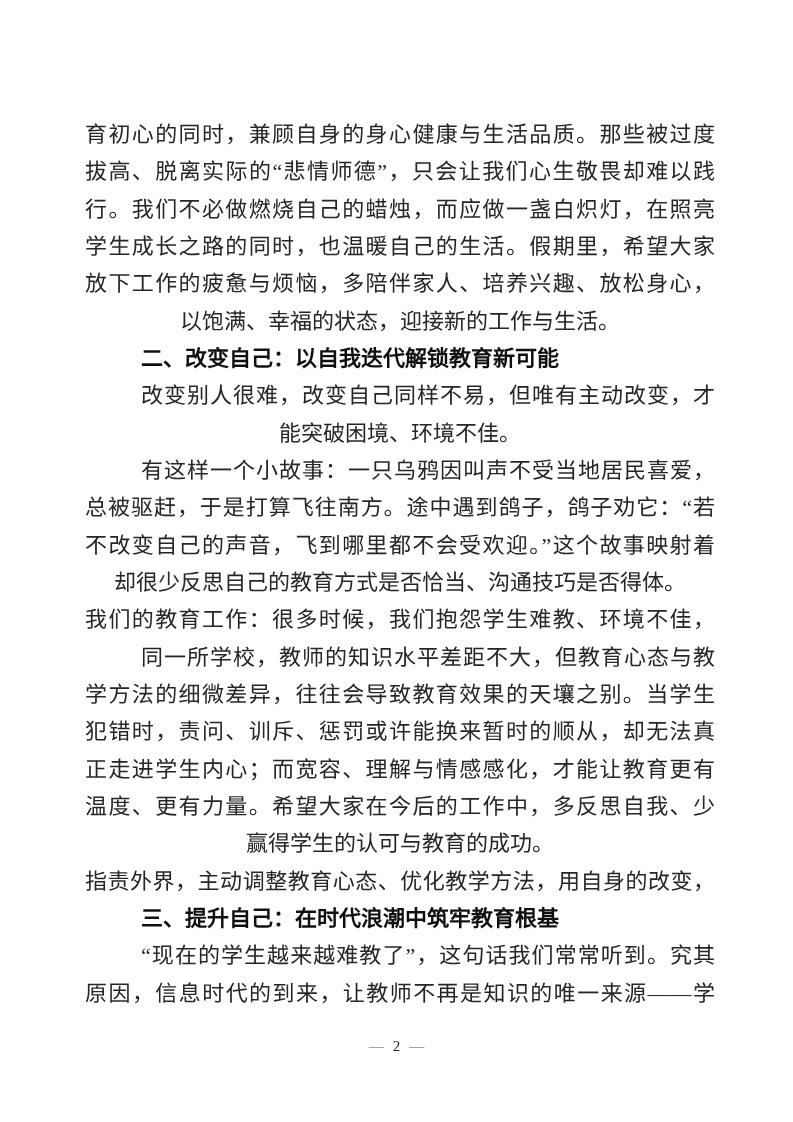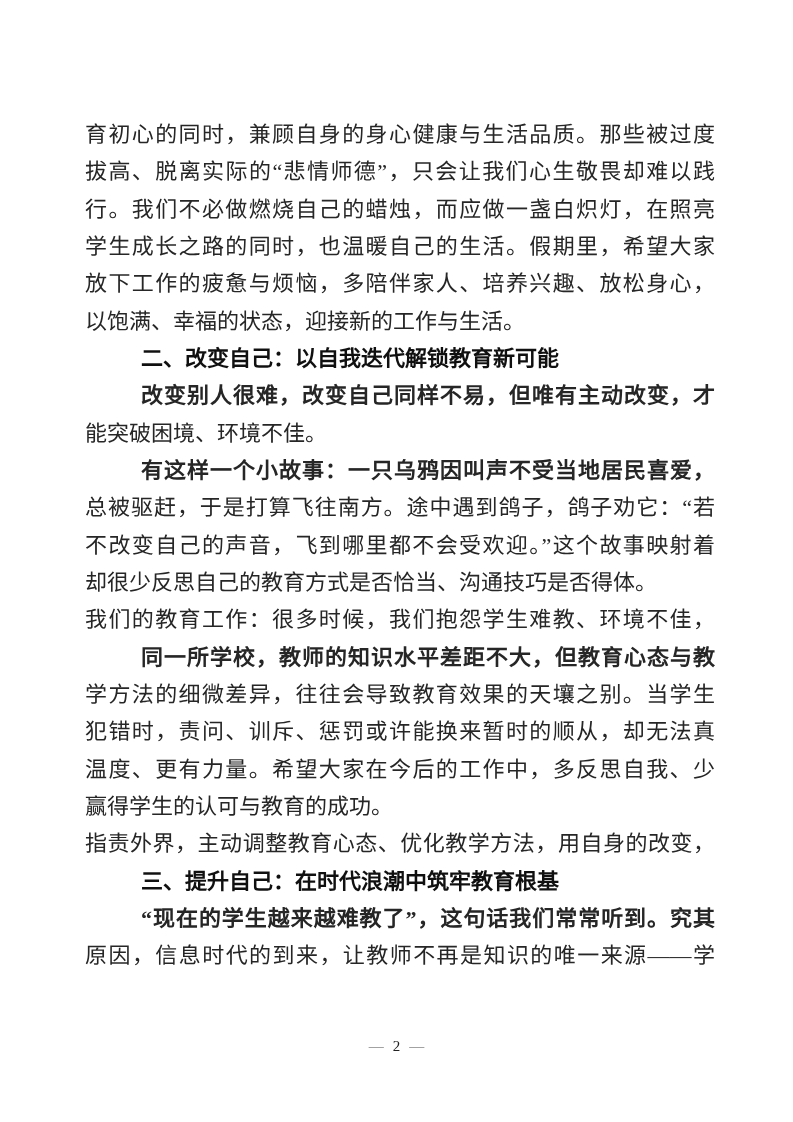--- a/index.html
+++ b/index.html
@@ -22,29 +22,29 @@
     left: 85px;
     top: 116px;
     width: 630px;
     font-size: 22px;
     color: #262626;
     font-family: "Liberation Serif", "DejaVu Serif", serif;
   }
   .line {
     height: 37.33px;
     line-height: 37.33px;
-    text-align: left;
+    text-align: center;
     white-space: normal;
   }
   .j {
     text-align: justify;
     text-align-last: justify;
     text-justify: inter-character;
   }
-  .ind { text-indent: 56px; font-weight: bold; }
+  .ind { text-indent: 56px; }
   .heading {
     font-family: "Liberation Sans", "DejaVu Sans", sans-serif;
     font-weight: 700;
     color: #101010;
     text-indent: 56px;
     text-align: left;
     text-align-last: left;
   }
   .footer {
     position: absolute;
@@ -84,20 +84,21 @@
     <div class="line j ind">改变别人很难，改变自己同样不易，但唯有主动改变，才</div>
     <div class="line">能突破困境、环境不佳。</div>
     <div class="line j ind">有这样一个小故事：一只乌鸦因叫声不受当地居民喜爱，</div>
     <div class="line j">总被驱赶，于是打算飞往南方。途中遇到鸽子，鸽子劝它：“若</div>
     <div class="line j">不改变自己的声音，飞到哪里都不会受欢迎。”这个故事映射着</div>
     <div class="line">却很少反思自己的教育方式是否恰当、沟通技巧是否得体。</div>
     <div class="line j">我们的教育工作：很多时候，我们抱怨学生难教、环境不佳，</div>
     <div class="line j ind">同一所学校，教师的知识水平差距不大，但教育心态与教</div>
     <div class="line j">学方法的细微差异，往往会导致教育效果的天壤之别。当学生</div>
     <div class="line j">犯错时，责问、训斥、惩罚或许能换来暂时的顺从，却无法真</div>
+    <div class="line j">正走进学生内心；而宽容、理解与情感感化，才能让教育更有</div>
     <div class="line j">温度、更有力量。希望大家在今后的工作中，多反思自我、少</div>
     <div class="line">赢得学生的认可与教育的成功。</div>
     <div class="line j">指责外界，主动调整教育心态、优化教学方法，用自身的改变，</div>
     <div class="line heading">三、提升自己：在时代浪潮中筑牢教育根基</div>
     <div class="line j ind">“现在的学生越来越难教了”，这句话我们常常听到。究其</div>
     <div class="line j">原因，信息时代的到来，让教师不再是知识的唯一来源——学</div>
   </div>
 
   <div class="footer">
     <span class="dash">—</span>

